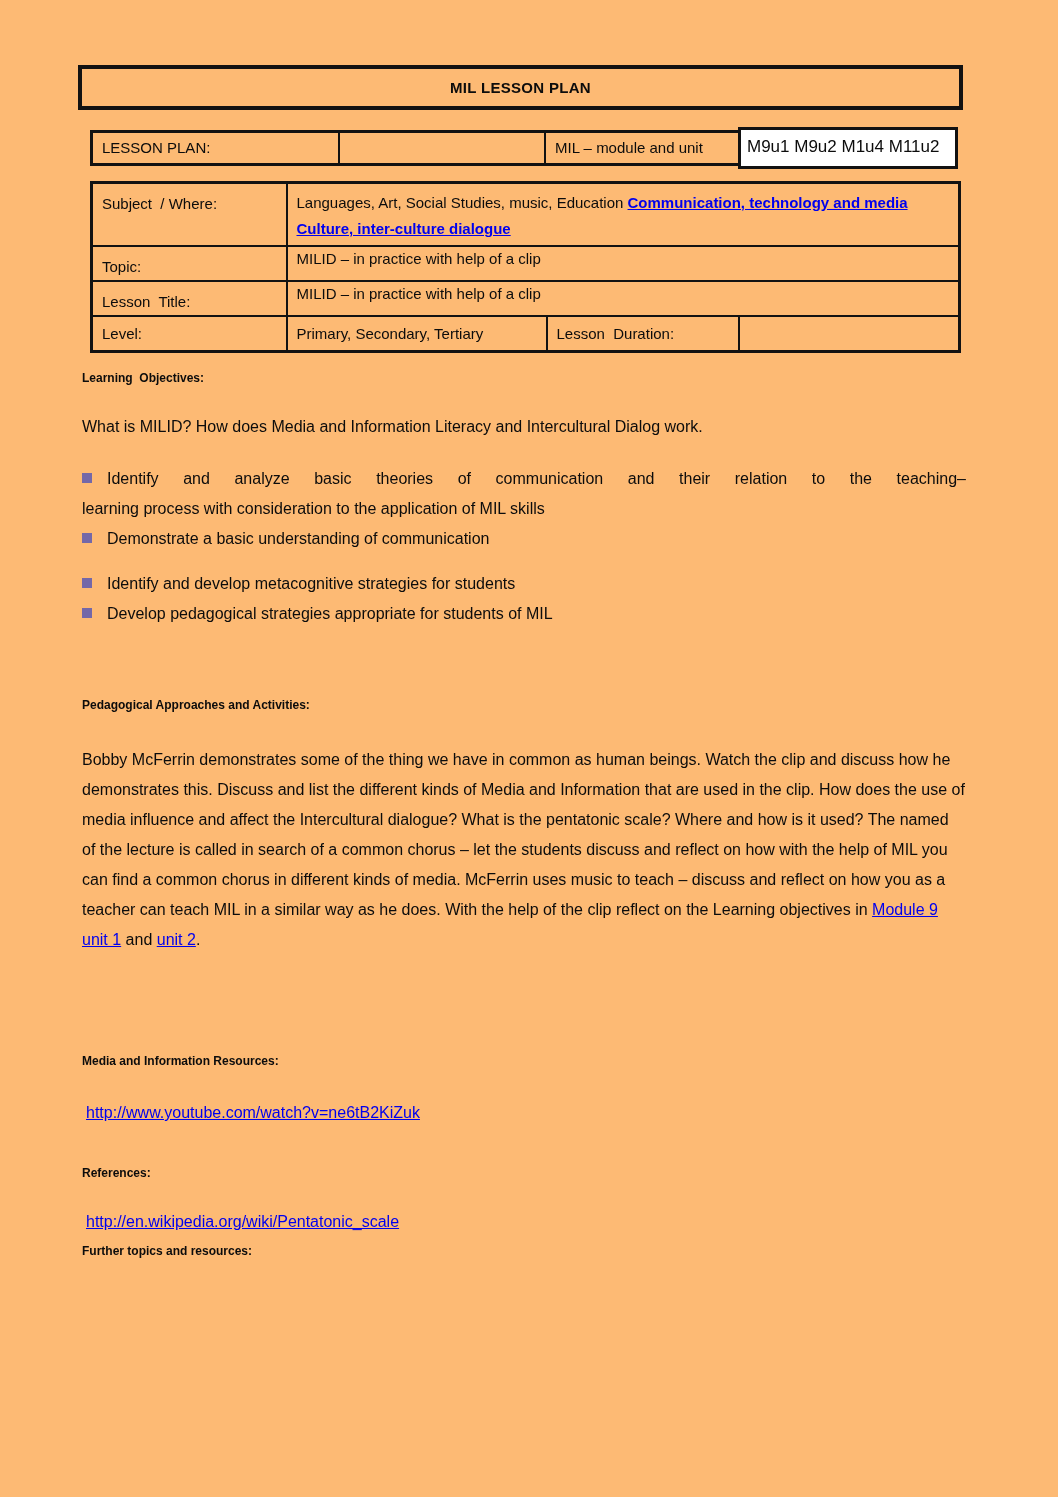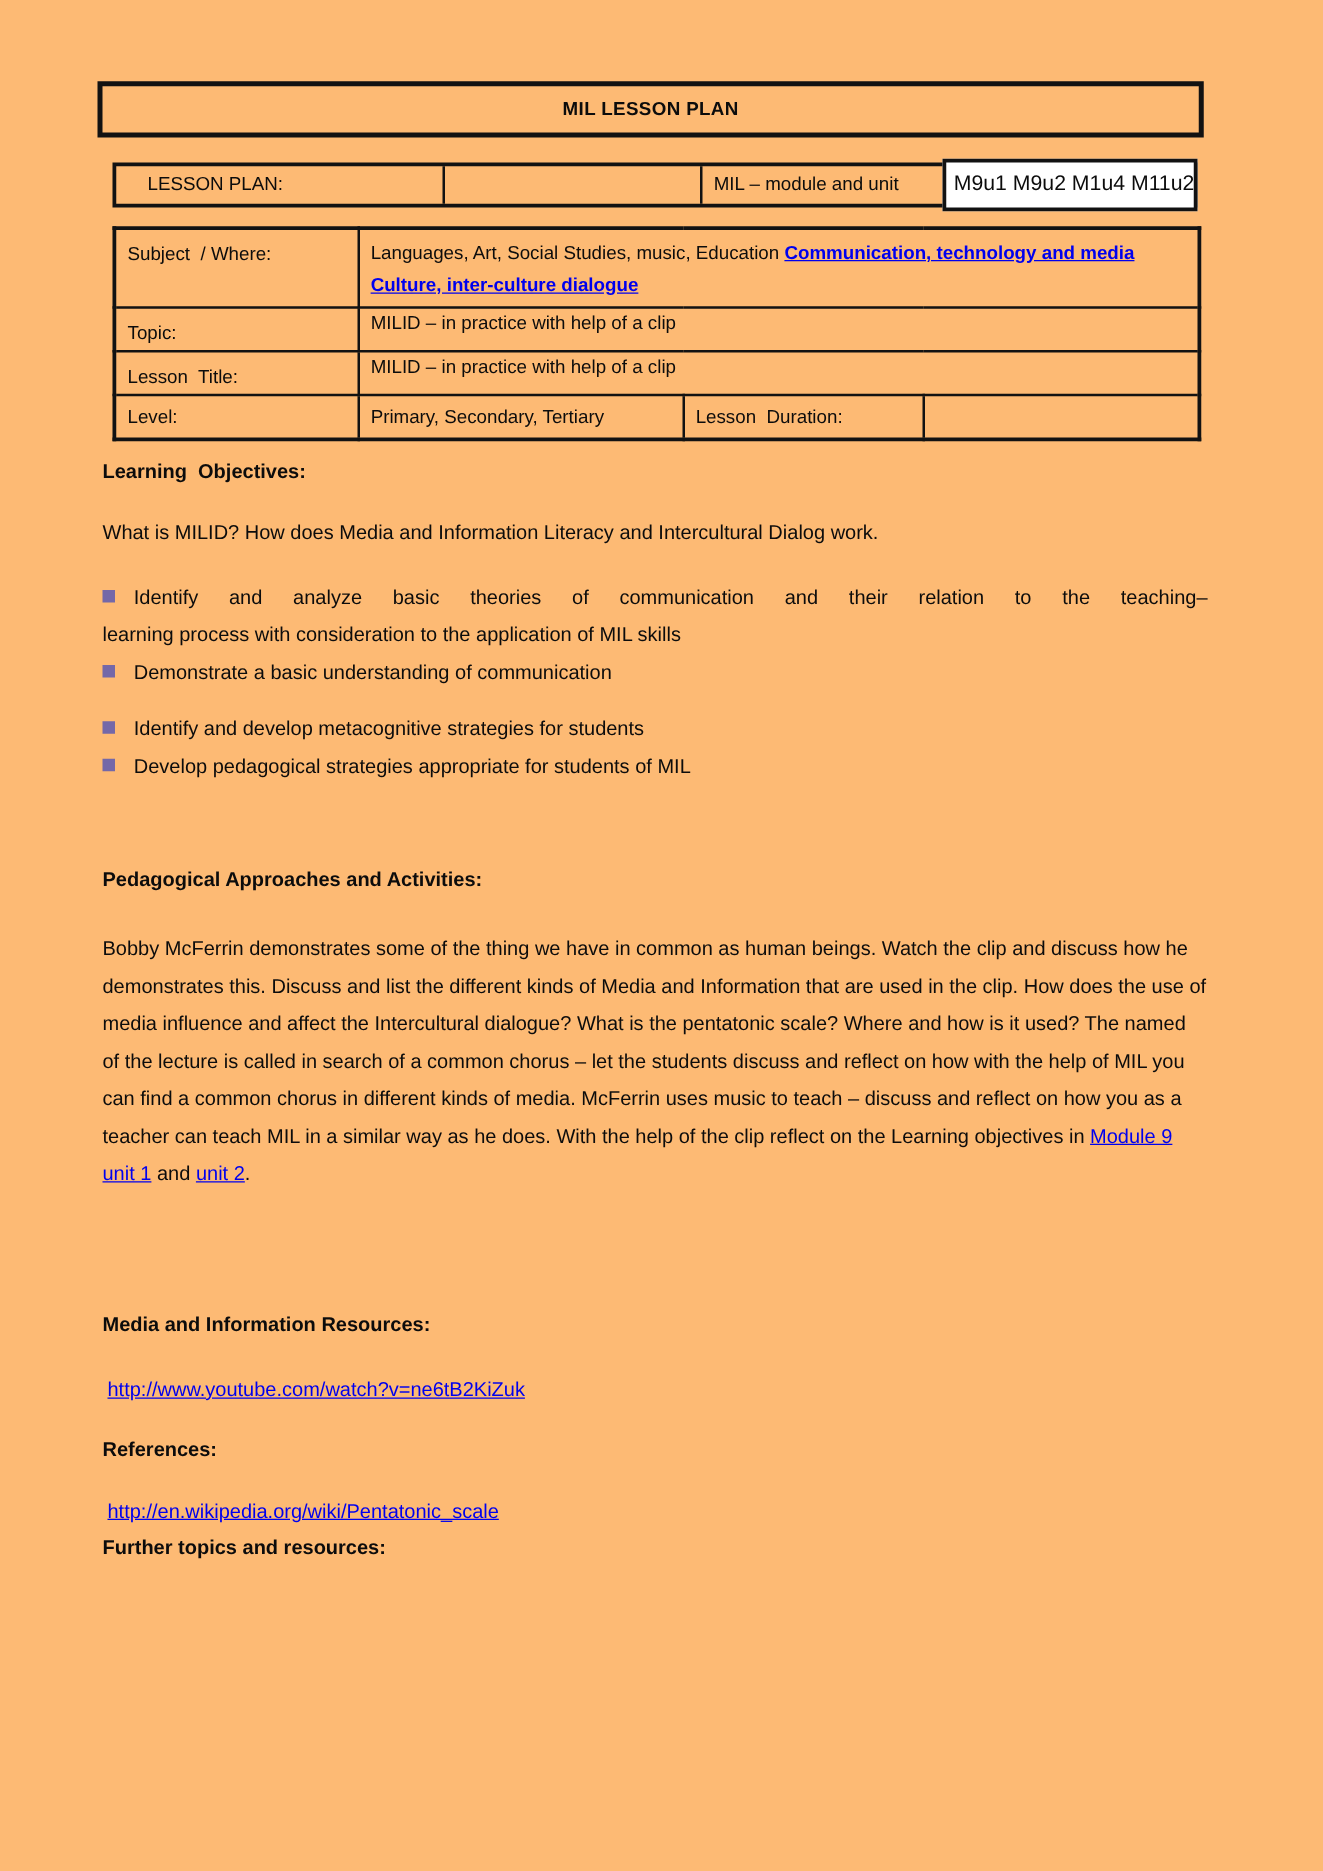--- a/index.html
+++ b/index.html
@@ -33,21 +33,21 @@
     display: flex; align-items: stretch;
     font-size: 15px;
   }
   .t1 .cell {
     box-sizing: border-box;
     padding: 6px 9px;
     border-right: 2px solid #121212;
     white-space: pre-wrap;
     overflow: hidden;
   }
-  .t1 .c1 { flex: 0 0 247px; margin-left: 16px; }
+  .t1 .c1 { flex: 0 0 247px; }
   .t1 .c2 { flex: 0 0 206px; }
   .t1 .c3 { flex: 0 0 192px; border-right: none; }
   .t1 .c4 {
     flex: 1 1 auto;
     position: relative; top: -6px;
     height: 42px;
     border: 3px solid #121212;
     margin-right: -3px;
     background: #ffffff;
     font-size: 17px;
@@ -86,42 +86,42 @@
   }
   a.doclink.bold { font-weight: 700; }
 
   
   .sec { position: absolute; left: 82px; width: 884px; font-size: 16px; }
   #sec-objectives  { top: 368px; }
   #sec-pedagogical { top: 695px; }
   #sec-resources   { top: 1051px; }
 
   .doc-h {
-    font-size: 16px; font-weight: 700;
+    font-size: 12px; font-weight: 700;
     margin: 0; line-height: 20px;
     white-space: pre-wrap;
   }
   .intro { margin: 29px 0 0 0; line-height: 20px; }
 
   .bullets { margin-top: 27px; }
   .bullet { line-height: 30px; }
   .bullet .sq {
     display: inline-block;
     width: 10px; height: 10px;
     background: #7468a8;
     margin-right: 15px;
     vertical-align: 1px;
   }
   .bullet.spaced { margin-top: 15px; }
   .justify-line { text-align: justify; text-align-last: justify; text-justify: inter-word; }
 
   #sec-pedagogical p { margin: 30px 0 0 0; line-height: 30px; }
 
   .res-link { display: inline-block; margin: 32px 0 0 4px; line-height: 20px; }
-  #ref-heading     { margin-top: 28px; }
+  #ref-heading     { margin-top: 40px; }
   #ref-link        { margin-top: 29px; }
   #further-heading { margin-top: 9px; }
 </style>
 </head>
 <body>
 
 <div class="page">
 
   <div class="title-box">
     <span>MIL LESSON PLAN</span>

